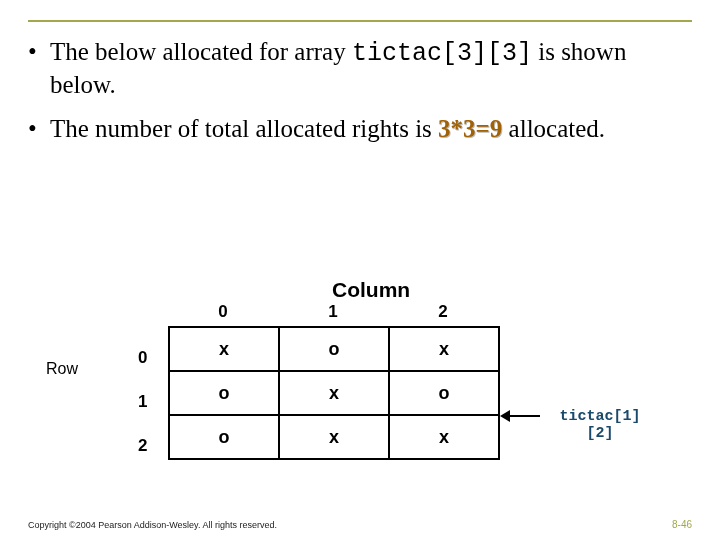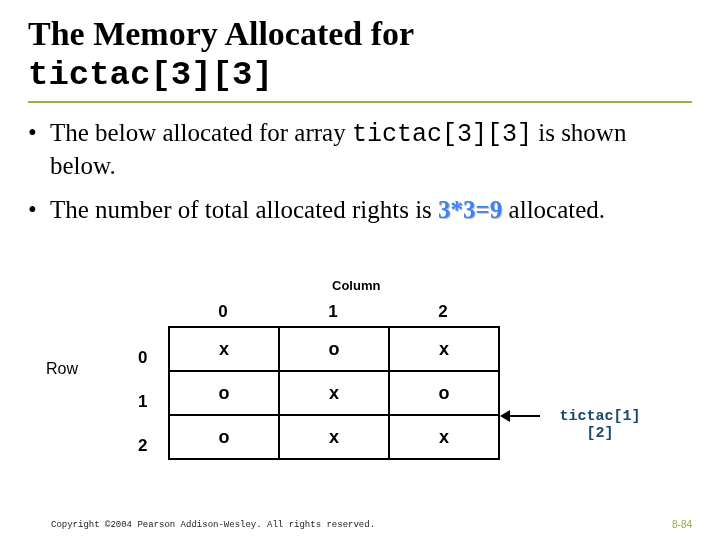--- a/index.html
+++ b/index.html
@@ -38,40 +38,40 @@
   }
   ul.body > li::before {
     content: "•";
     position: absolute;
     left: 0;
     top: 0;
     color: #000;
   }
   .mono { font-family: "Courier New", monospace; }
   .hi {
-    color: #3b82f6;
+    color: #a16207;
     font-weight: bold;
     text-shadow: 1px 1px 0 #bbb;
     text-align: center;
   }
 
   
   .figure {
     position: absolute;
     left: 94px;
     top: 300px;
     width: 560px;
   }
   .col-label {
     position: absolute;
     left: 238px;
     top: -22px;
     font-family: Arial, sans-serif;
     font-weight: bold;
-    font-size: 13px;
+    font-size: 21px;
   }
   .row-label {
     position: absolute;
     left: -48px;
     top: 60px;
     font-family: Arial, sans-serif;
     font-weight: normal;
     font-size: 16px;
   }
   .col-heads {
@@ -148,42 +148,37 @@
     font-family: "Courier New", monospace;
     font-size: 15px;
     color: #1a4a6a;
     font-weight: 600;
     text-align: center;
   }
   .footer {
     position: absolute;
     left: 28px;
     bottom: 10px;
-    font-family: Liberation Mono, monospace;
+    font-family: Liberation Sans, sans-serif;
     font-size: 9px;
     color: #222;
-    margin-left: 23px;
   }
   .pagenum {
     position: absolute;
     right: 28px;
     bottom: 10px;
     font-family: Arial, sans-serif;
     font-size: 10px;
     color: #a3a84a;
   }
 </style>
 </head>
 <body>
 
 <div class="slide">
-  <div class="title">
-    <span>The Memory Allocated for</span><br>
-    <span class="code">tictac[3][3]</span>
-  </div>
   <hr class="title-rule">
 
   <ul class="body">
     <li>
       <span>The below allocated for array </span>
       <span class="mono">tictac[3][3]</span>
       <span>is shown below.</span>
     </li>
     <li>
       <span>The number of total allocated rights is </span>
@@ -230,13 +225,13 @@
     </table>
 
   <div class="arrow">
     <div class="arrow-head"></div>
     <div class="arrow-line"></div>
   </div>
   <div class="annot">tictac[1][2]</div>
 </div>
 
 <div class="footer">Copyright ©2004 Pearson Addison-Wesley. All rights reserved.</div>
-<div class="pagenum">8-84</div>
+<div class="pagenum">8-46</div>
 
 </body></html>

